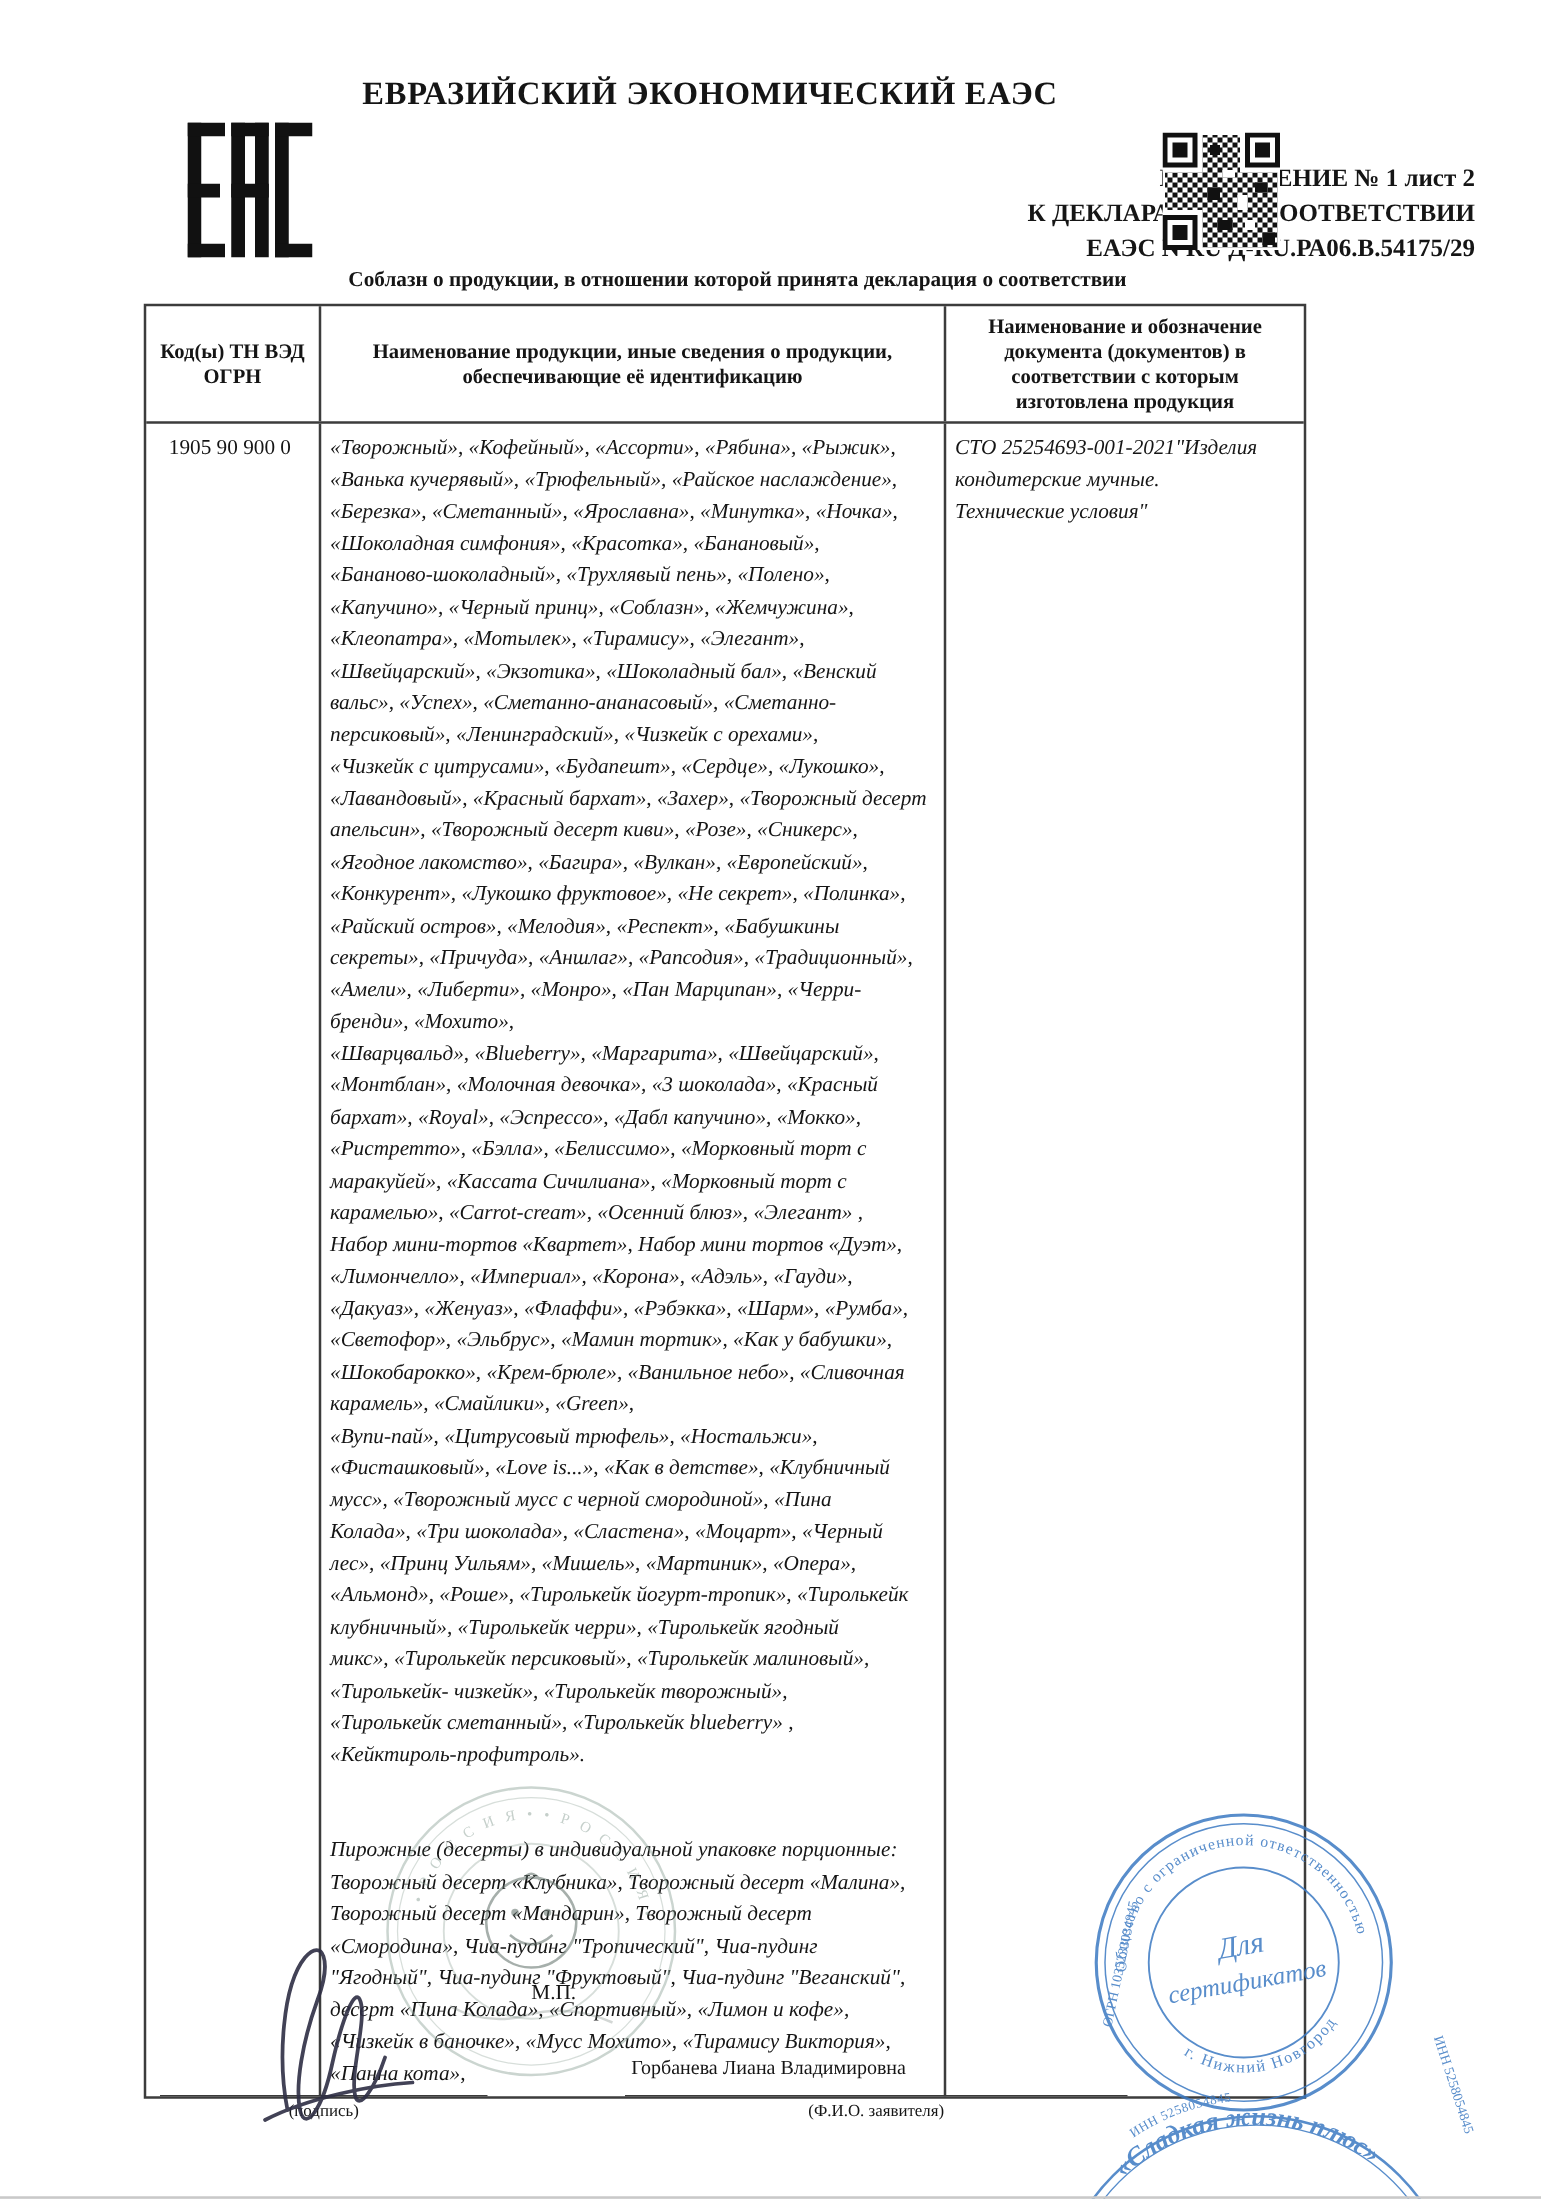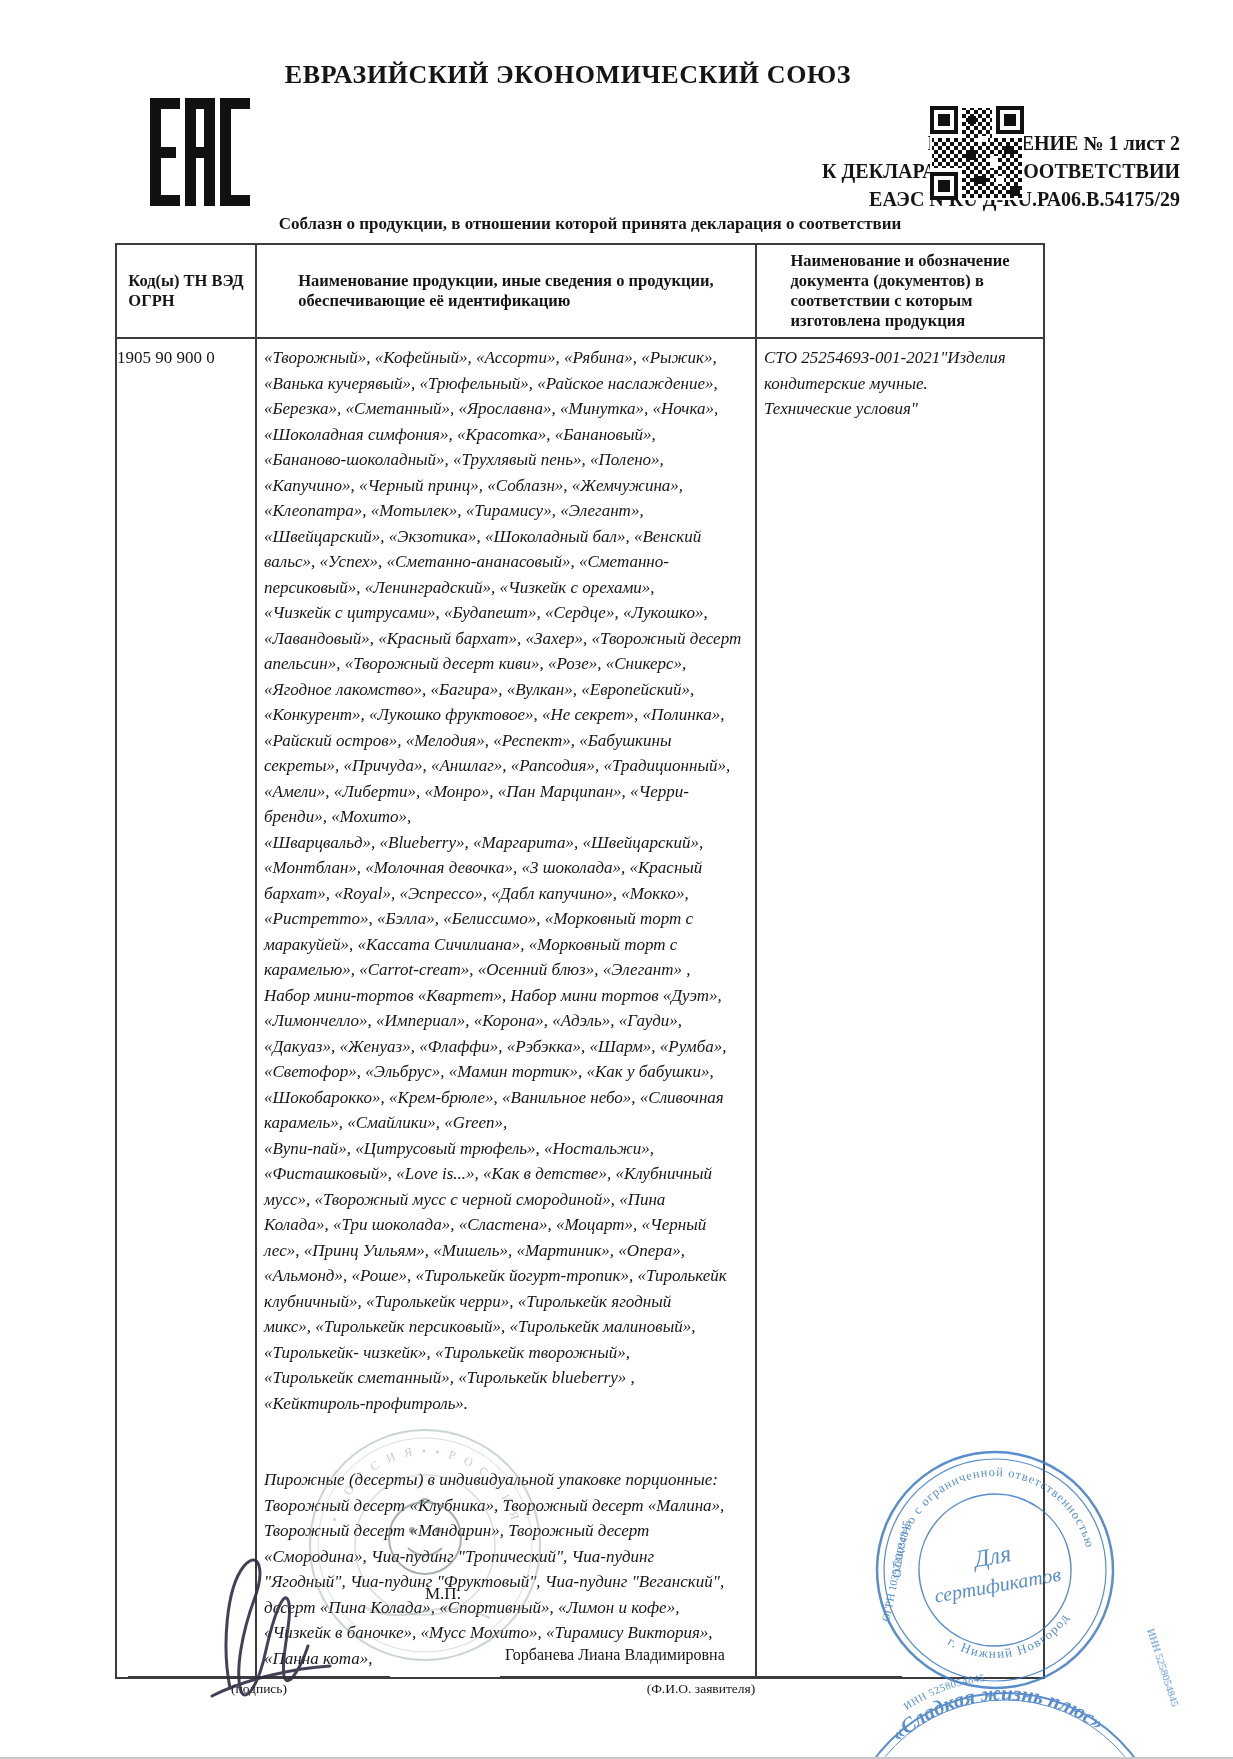--- a/index.html
+++ b/index.html
@@ -27,28 +27,28 @@
     text-align: center; font-weight: bold; font-size: 17px;
   }
   .doc-table {
     position: absolute; left: 115px; top: 243px; width: 930px;
     border: 2px solid #3c3c3c; background: #fff;
   }
   .thead, .tbody { display: grid; grid-template-columns: 140px 500px 1fr; }
   .thead { border-bottom: 2px solid #3c3c3c; }
   .th {
     padding: 6px 8px; font-weight: bold; font-size: 16.5px; line-height: 20px;
-    text-align: left; display: flex; align-items: center; justify-content: center;
+    text-align: center; display: flex; align-items: center; justify-content: center;
     white-space: pre-line;
   }
   .bR { border-right: 2px solid #3c3c3c; }
   .tbody { min-height: 1326px; }
   .td { padding: 6px 7px; font-size: 17px; line-height: 25.5px; }
   .td.c2, .td.c3 { white-space: pre-wrap; font-style: italic; }
-  .td.c1 { padding-left: 0; }
+  .td.c1 { padding-left: 18px; }
   .sig-line { position: absolute; left: 128px; top: 1676px; width: 262px; border-top: 1.5px solid #3a3a3a; }
   .sig-caption { position: absolute; left: 128px; top: 1681px; width: 262px; text-align: center; font-size: 13.5px; }
   .mp { position: absolute; left: 425px; top: 1584px; font-size: 17px; }
   .applicant-name { position: absolute; left: 505px; top: 1646px; font-size: 16px; }
   .name-line { position: absolute; left: 500px; top: 1676px; width: 402px; border-top: 1.5px solid #3a3a3a; }
   .name-caption { position: absolute; left: 500px; top: 1681px; width: 402px; text-align: center; font-size: 13.5px; }
   .signature { position: absolute; left: 192px; top: 1538px; pointer-events: none; }
   .stamp-faded { position: absolute; left: 300px; top: 1420px; pointer-events: none; }
   .stamp-blue { position: absolute; left: 855px; top: 1430px; pointer-events: none; }
   .scan-edge { position: absolute; left: 0; bottom: 0; width: 100%; height: 2px; background: #c9c9c9; }
@@ -67,21 +67,21 @@
       <rect x="35" y="0" width="11" height="108"></rect>
         <rect x="54" y="0" width="11" height="108"></rect>
       <rect x="35" y="0" width="30" height="11"></rect>
         <rect x="35" y="49" width="30" height="11"></rect>
       <rect x="70" y="0" width="11" height="108"></rect>
         <rect x="70" y="0" width="30" height="11"></rect>
       <rect x="70" y="97" width="30" height="11"></rect>
     </g>
   </svg>
 
-  <div class="title">ЕВРАЗИЙСКИЙ ЭКОНОМИЧЕСКИЙ СОЮЗ</div>
+  <div class="title">ЕВРАЗИЙСКИЙ ЭКОНОМИЧЕСКИЙ ЕАЭС</div>
 
   <div class="appendix">
     <div>ПРИЛОЖЕНИЕ № 1 лист 2</div>
     <div>К ДЕКЛАРАЦИИ О СООТВЕТСТВИИ</div>
     <div>ЕАЭС N RU Д-RU.РА06.В.54175/29</div>
   </div>
 
   <svg class="qr" width="94" height="94" viewBox="0 0 94 94">
     <defs>
       <pattern id="qrp" width="8" height="8" patternUnits="userSpaceOnUse">

